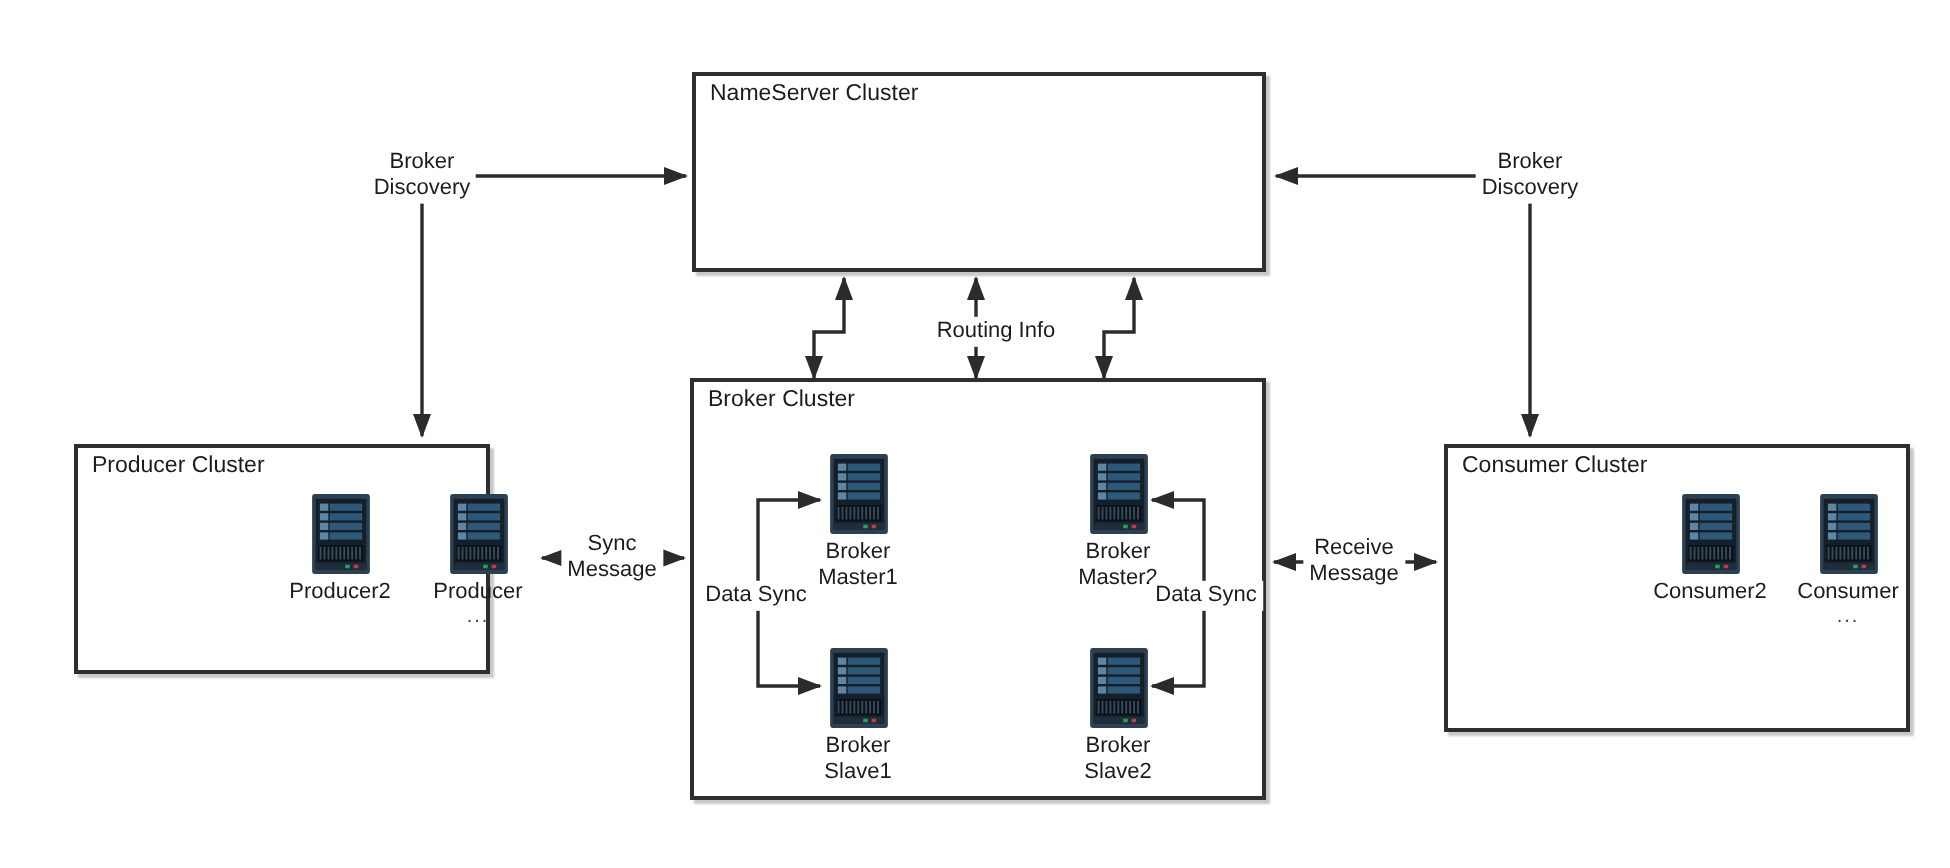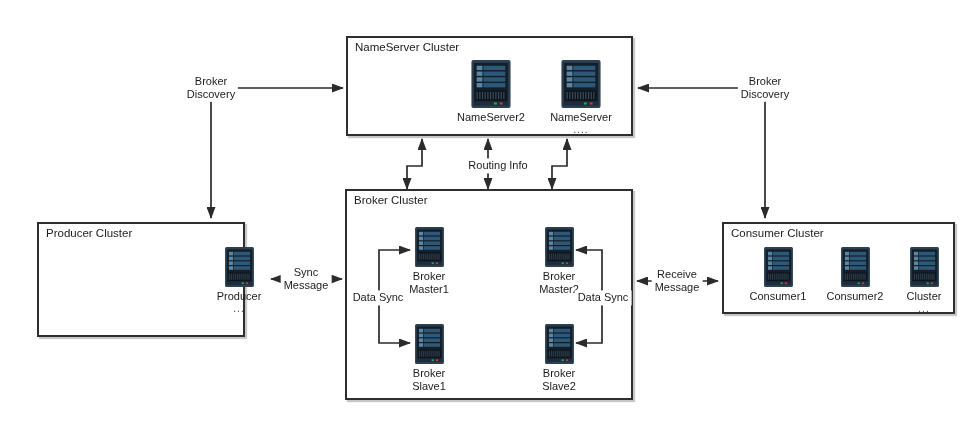--- a/index.html
+++ b/index.html
@@ -42,33 +42,20 @@
       <rect x="25" y="44.2" width="3.2" height="2.2" style="fill:var(--icon-led-green,#2f9e58)"></rect>
       <rect x="31" y="44.2" width="3.2" height="2.2" style="fill:var(--icon-led-red,#bf3d3d)"></rect>
     </g>
   </defs>
 </svg>
 
 <div class="canvas">
 
   <div class="cluster" style="left:346px;top:36px;width:287px;height:100px;">
     <div class="cluster-title">NameServer Cluster</div>
-    <div class="node" style="left:98px;top:22px;">
-      <svg class="icon icon-lg" viewBox="0 0 44 50" preserveAspectRatio="none">
-          <use href="#server-glyph"></use>
-        </svg>
-      <div class="node-label">NameServer2</div>
-    </div>
-    <div class="node" style="left:188px;top:22px;">
-      <svg class="icon icon-lg" viewBox="0 0 44 50" preserveAspectRatio="none">
-          <use href="#server-glyph"></use>
-        </svg>
-      <div class="node-label">NameServer</div>
-      <div class="node-sub">....</div>
-    </div>
   </div>
 
   <div class="cluster" style="left:345px;top:189px;width:288px;height:211px;">
     <div class="cluster-title">Broker Cluster</div>
     <div class="node" style="left:37px;top:36px;">
       <svg class="icon icon-sm" viewBox="0 0 44 50" preserveAspectRatio="none">
           <use href="#server-glyph"></use>
         </svg>
       <div class="node-label">Broker
 Master1</div>
@@ -91,48 +78,48 @@
       <svg class="icon icon-sm" viewBox="0 0 44 50" preserveAspectRatio="none">
           <use href="#server-glyph"></use>
         </svg>
       <div class="node-label">Broker
 Slave2</div>
     </div>
   </div>
 
   <div class="cluster" style="left:37px;top:222px;width:208px;height:115px;">
     <div class="cluster-title">Producer Cluster</div>
+    <div class="node" style="left:86px;top:23px;">
+      <svg class="icon icon-sm" viewBox="0 0 44 50" preserveAspectRatio="none">
+          <use href="#server-glyph"></use>
+        </svg>
+      <div class="node-label">Producer2</div>
+    </div>
     <div class="node" style="left:155px;top:23px;">
       <svg class="icon icon-sm" viewBox="0 0 44 50" preserveAspectRatio="none">
           <use href="#server-glyph"></use>
         </svg>
       <div class="node-label">Producer</div>
       <div class="node-sub">...</div>
     </div>
   </div>
 
-  <div class="cluster" style="left:722px;top:222px;width:233px;height:92px;">
+  <div class="cluster" style="left:722px;top:222px;width:233px;height:144px;">
     <div class="cluster-title">Consumer Cluster</div>
-    <div class="node" style="left:9px;top:23px;">
-      <svg class="icon icon-sm" viewBox="0 0 44 50" preserveAspectRatio="none">
-          <use href="#server-glyph"></use>
-        </svg>
-      <div class="node-label">Consumer1</div>
-    </div>
     <div class="node" style="left:86px;top:23px;">
       <svg class="icon icon-sm" viewBox="0 0 44 50" preserveAspectRatio="none">
           <use href="#server-glyph"></use>
         </svg>
       <div class="node-label">Consumer2</div>
     </div>
     <div class="node" style="left:155px;top:23px;">
       <svg class="icon icon-sm" viewBox="0 0 44 50" preserveAspectRatio="none">
           <use href="#server-glyph"></use>
         </svg>
-      <div class="node-label">Cluster</div>
+      <div class="node-label">Consumer</div>
       <div class="node-sub">...</div>
     </div>
   </div>
 
   <svg class="connectors" viewBox="0 0 975 434">
     <defs>
       <marker id="arrow" viewBox="0 0 12 9" refX="11" refY="4.5" markerWidth="12" markerHeight="9" markerUnits="userSpaceOnUse" orient="auto-start-reverse">
         <path d="M0,0L12,4.5L0,9Z" style="fill:var(--line-color,#2b2b2b);stroke:none"></path>
       </marker>
     </defs>

